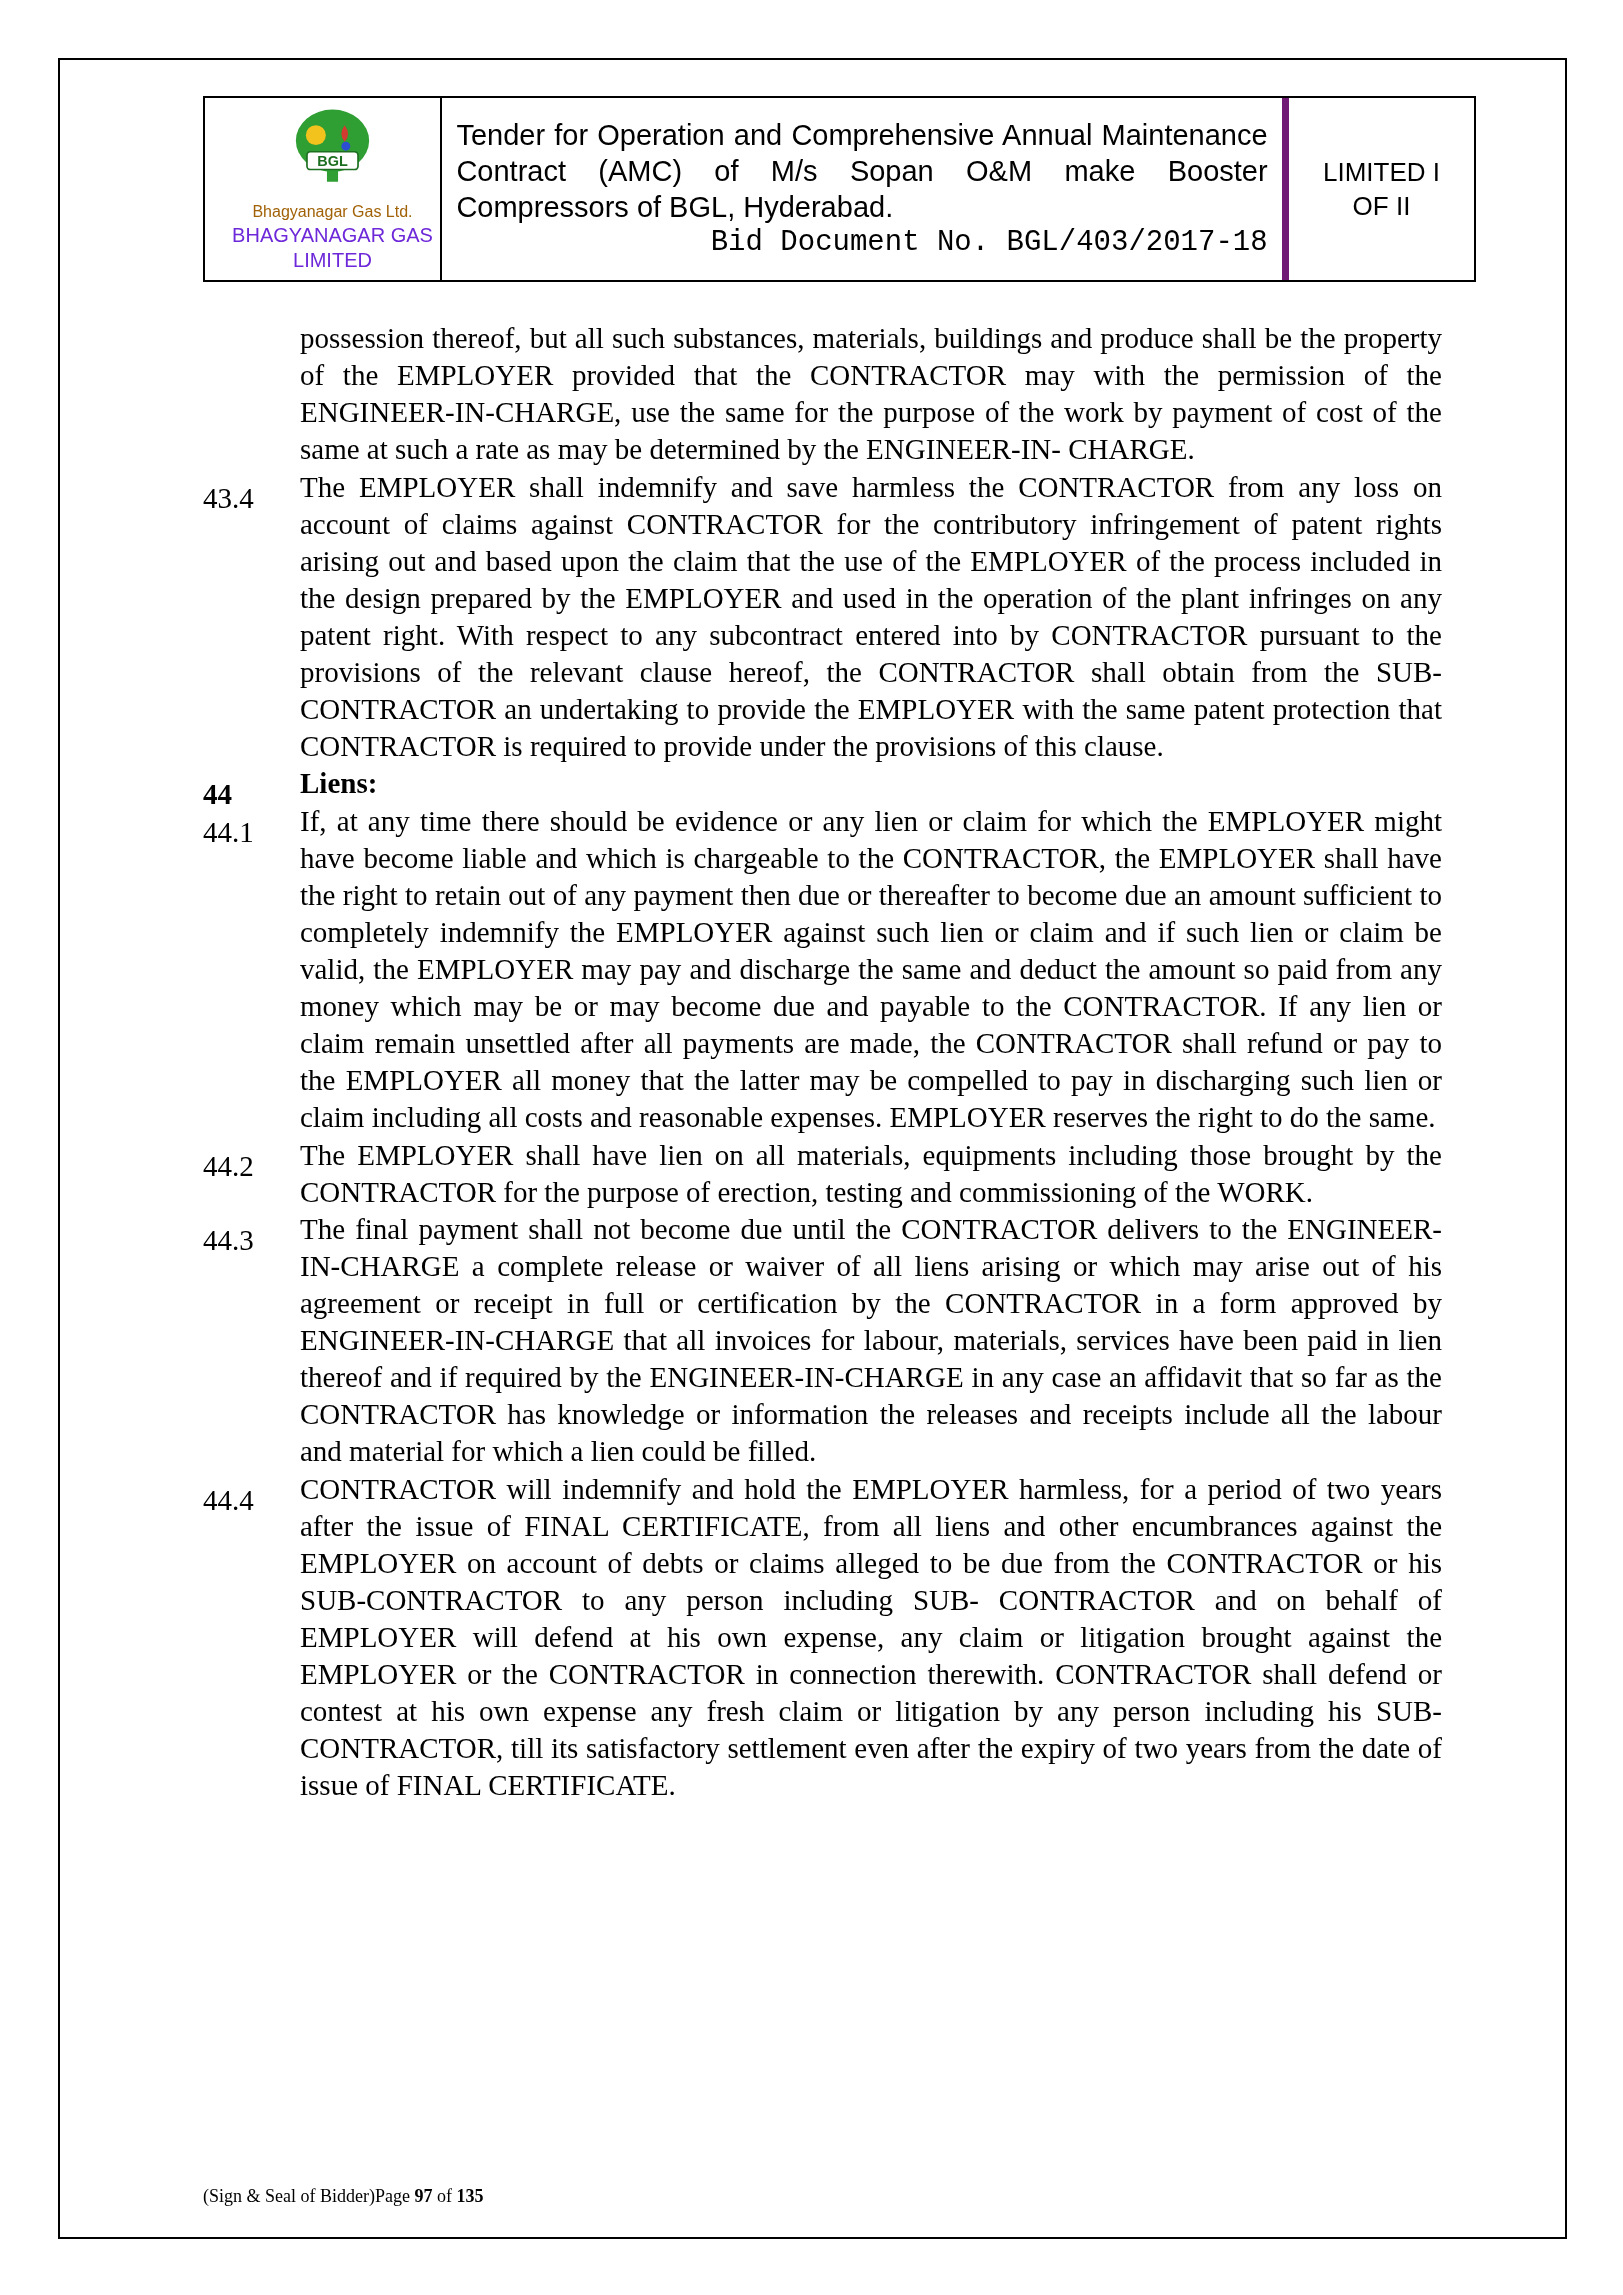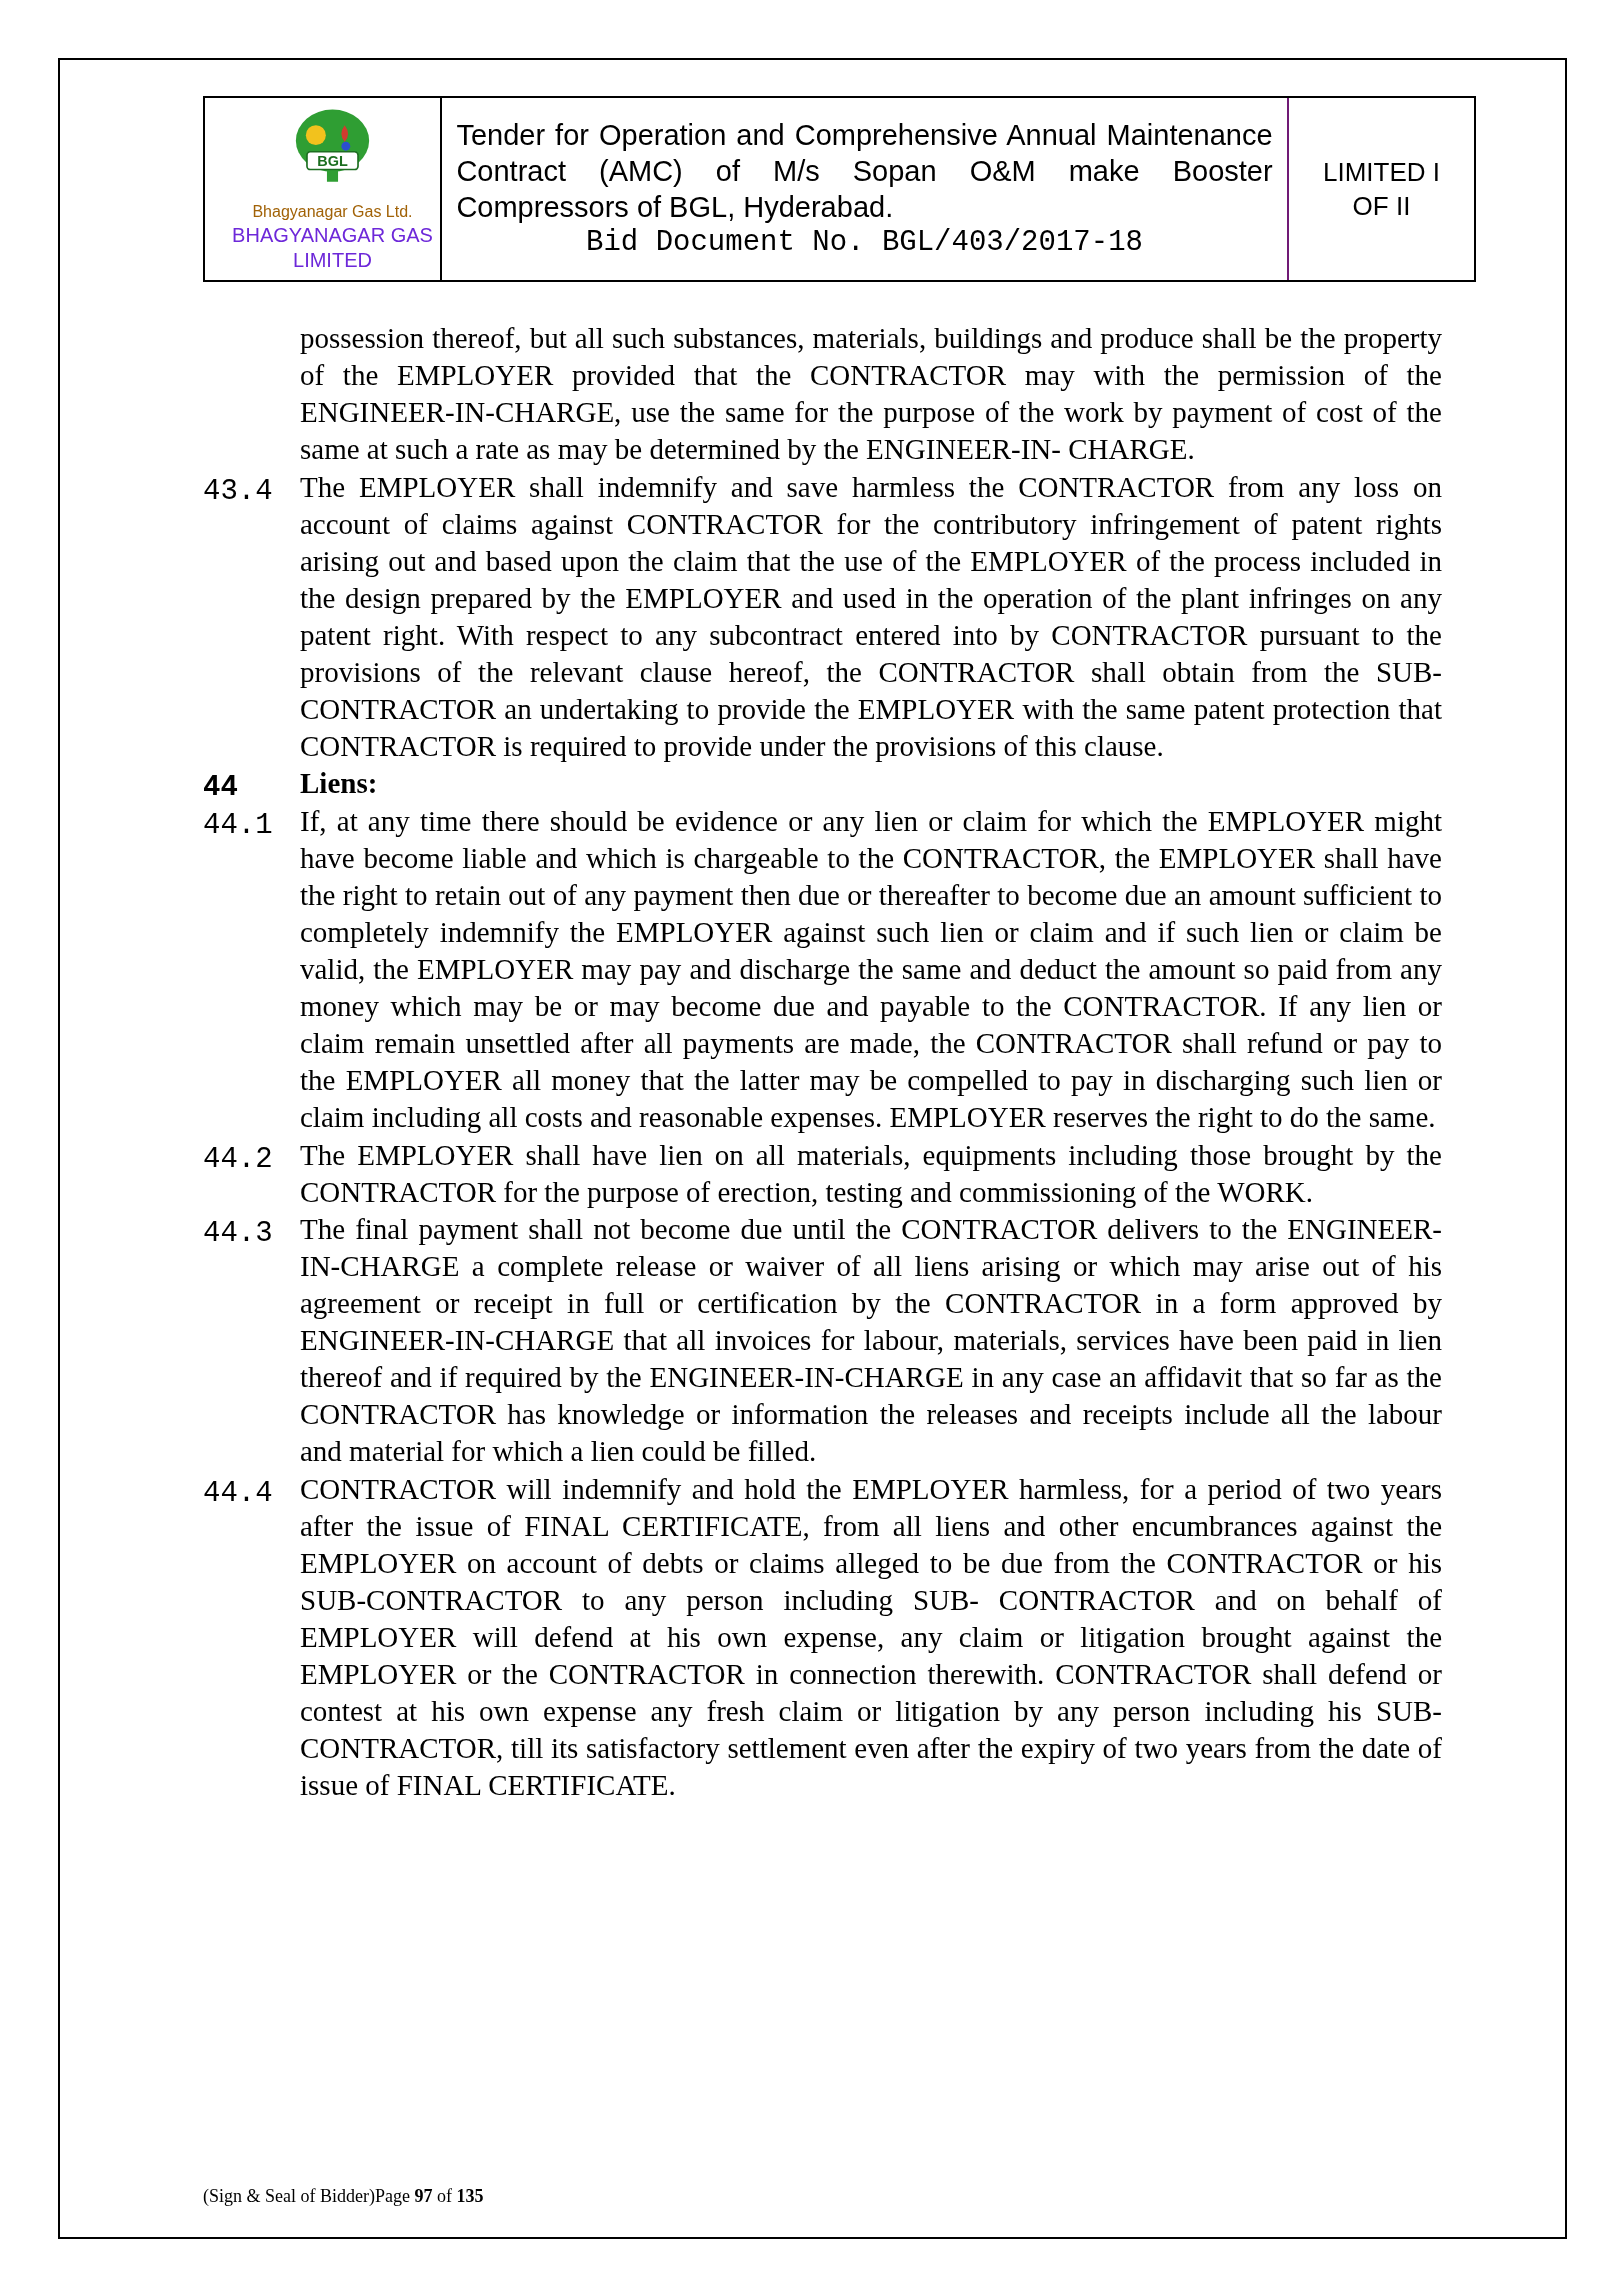--- a/index.html
+++ b/index.html
@@ -41,25 +41,26 @@
     display: flex;
     flex-direction: column;
     align-items: center;
     justify-content: center;
     padding: 6.5px 2.6px;
     text-align: center;
     margin-left: 20px;
   }
   .cell-title {
     flex: 1;
-    border-right: 2px solid #701a75;
+    border-right: 7px solid #701a75;
     padding: 9.2px 14.4px;
     display: flex;
     flex-direction: column;
     justify-content: center;
+    align-items: flex-end;
   }
   .cell-volume {
     width: 185px;
     display: flex;
     flex-direction: column;
     align-items: center;
     justify-content: center;
     text-align: center;
   }
   .logo-caption {
@@ -102,23 +103,22 @@
   }
   .clause {
     position: relative;
     padding-left: 97px;
     text-align: justify;
     margin: 0 0 0.7px 0;
   }
   .clause-num {
     position: absolute;
     left: 0;
-    top: 4px;
+    top: 11px;
     text-align: left;
-    font-family: Liberation Mono, monospace;
   }
   .clause.bold .clause-num,
   .clause.bold .clause-text {
     font-weight: bold;
   }
   
   .footer {
     position: absolute;
     left: 203px;
     width: 1239px;

